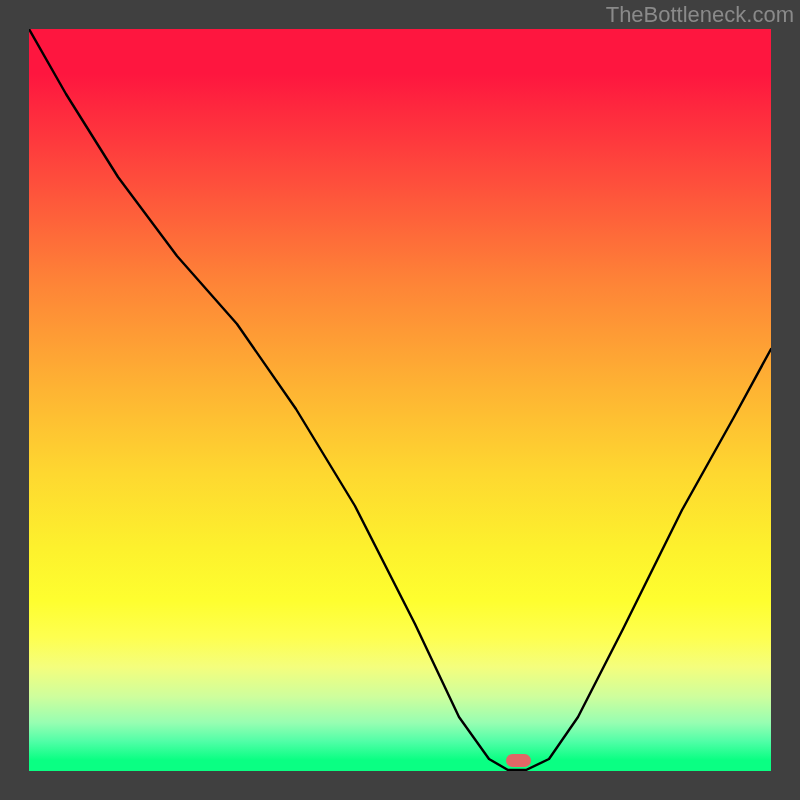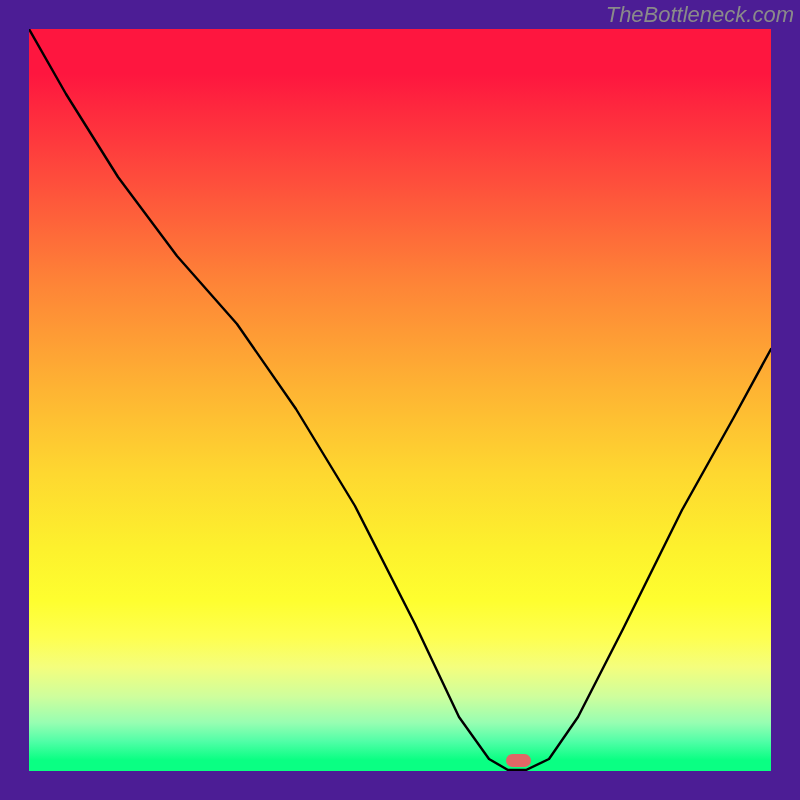--- a/index.html
+++ b/index.html
@@ -8,22 +8,21 @@
     width: 800px;
     height: 800px;
     background: #000;
     overflow: hidden;
     font-family: Arial, Helvetica, sans-serif;
   }
   .container {
     position: relative;
     width: 800px;
     height: 800px;
-    background: #4c1d95;
-    font-style: italic;
+    background: #404040;
   }
   .watermark {
     position: absolute;
     top: 2px;
     right: 6px;
     color: #8a8a8a;
     font-size: 22px;
     z-index: 10;
   }
   .plot-area {

